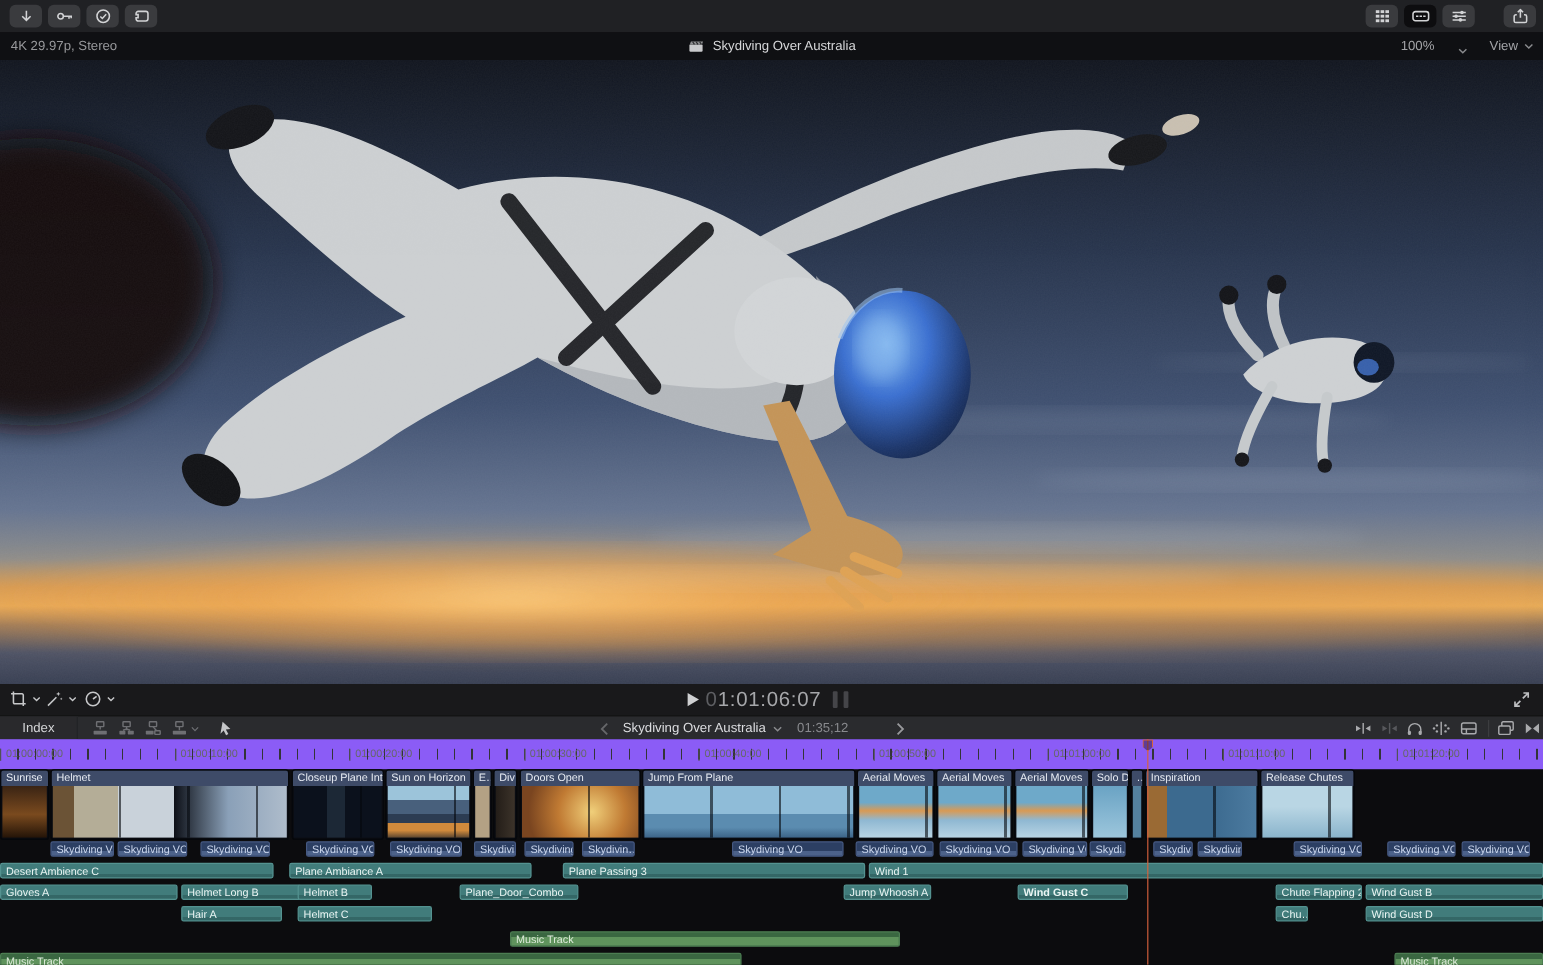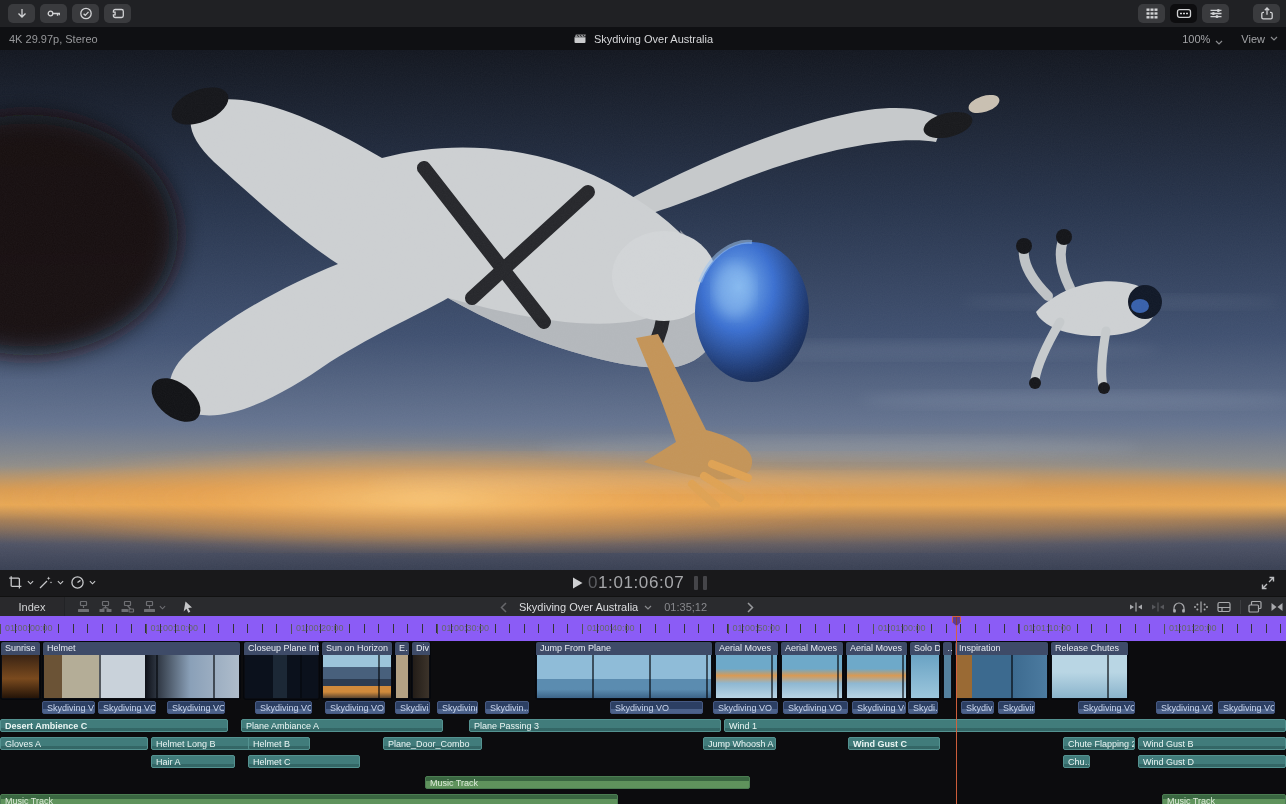--- a/index.html
+++ b/index.html
@@ -182,21 +182,21 @@
   <span id="format-info">4K 29.97p, Stereo</span>
   <div id="viewer-title-wrap">
     <svg width="14" height="11" viewBox="0 0 14 11">
       <path d="M1.5 4.3h11v4.8a1 1 0 0 1-1 1h-9a1 1 0 0 1-1-1z" fill="#c9cacc"></path>
       <path d="M1.8 4.3L2.8 1.6h10.1l-1 2.7z" fill="#8f9092"></path>
       <path d="M4.2 1.8l1.5 2.2M7.1 1.8l1.5 2.2M10 1.8l1.5 2.2" stroke="#2a2b2d" stroke-width="1" fill="none"></path>
     </svg>
     <span>Skydiving Over Australia</span>
   </div>
   <div id="viewer-header-right">
-    <span style="display:flex;align-items:flex-end;gap:5px">
+    <span style="display:flex;align-items:flex-end;gap:20px">
       <span>100%</span>
       <svg class="chev" width="8" height="5" viewBox="0 0 8 5">
           <path d="M1 1l3 3 3-3"></path>
         </svg>
     </span>
     <span style="display:flex;align-items:center;gap:5px">
       <span>View</span>
       <svg class="chev" width="8" height="5" viewBox="0 0 8 5">
           <path d="M1 1l3 3 3-3"></path>
         </svg>
@@ -504,20 +504,24 @@
         <div class="vthumb art-sunhorizon"></div>
       </div>
       <div class="clip c-video" style="left: 394px; width: 16px;">
         <div class="vname">E…</div>
         <div class="vthumb art-interior-light"></div>
       </div>
       <div class="clip c-video" style="left: 411px; width: 20px;">
         <div class="vname">Div…</div>
         <div class="vthumb art-interior-dark"></div>
       </div>
+      <div class="clip c-video" style="left: 433px; width: 101px;">
+        <div class="vname">Doors Open</div>
+        <div class="vthumb art-doors"></div>
+      </div>
       <div class="clip c-video" style="left: 535px; width: 178px;">
         <div class="vname">Jump From Plane</div>
         <div class="vthumb art-jump"></div>
       </div>
       <div class="clip c-video" style="left: 714px; width: 65px;">
         <div class="vname">Aerial Moves</div>
         <div class="vthumb art-aerial"></div>
       </div>
       <div class="clip c-video" style="left: 780px; width: 64px;">
         <div class="vname">Aerial Moves</div>
@@ -558,21 +562,21 @@
       <div class="clip c-vo" style="left: 783px; width: 65px;">Skydiving VO</div>
       <div class="clip c-vo" style="left: 852px; width: 54px;">Skydiving VO</div>
       <div class="clip c-vo" style="left: 908px; width: 30px;">Skydi…</div>
       <div class="clip c-vo" style="left: 961px; width: 33px;">Skydiv…</div>
       <div class="clip c-vo" style="left: 998px; width: 37px;">Skydiving…</div>
       <div class="clip c-vo" style="left: 1078px; width: 57px;">Skydiving VO</div>
       <div class="clip c-vo" style="left: 1156px; width: 57px;">Skydiving VO</div>
       <div class="clip c-vo" style="left: 1218px; width: 57px;">Skydiving VO</div>
     </div>
     <div class="trow" style="top: 719px; height: 13px;">
-      <div class="clip c-sfx" style="left: 0px; width: 228px; font-weight: bold;">Desert Ambience C</div>
+      <div class="clip c-sfx" style="left: 0px; width: 228px;">Desert Ambience C</div>
       <div class="clip c-sfx" style="left: 241px; width: 202px;">Plane Ambiance A</div>
       <div class="clip c-sfx" style="left: 469px; width: 252px;">Plane Passing 3</div>
       <div class="clip c-sfx" style="left: 724px; width: 562px;">Wind 1</div>
     </div>
     <div class="trow" style="top: 737px; height: 13px;">
       <div class="clip c-sfx" style="left: 0px; width: 148px;">Gloves A</div>
       <div class="clip c-sfx" style="left: 151px; width: 100px;">Helmet Long B</div>
       <div class="clip c-sfx" style="left: 248px; width: 62px;">Helmet B</div>
       <div class="clip c-sfx" style="left: 383px; width: 99px;">Plane_Door_Combo</div>
       <div class="clip c-sfx" style="left: 703px; width: 73px;">Jump Whoosh A</div>

